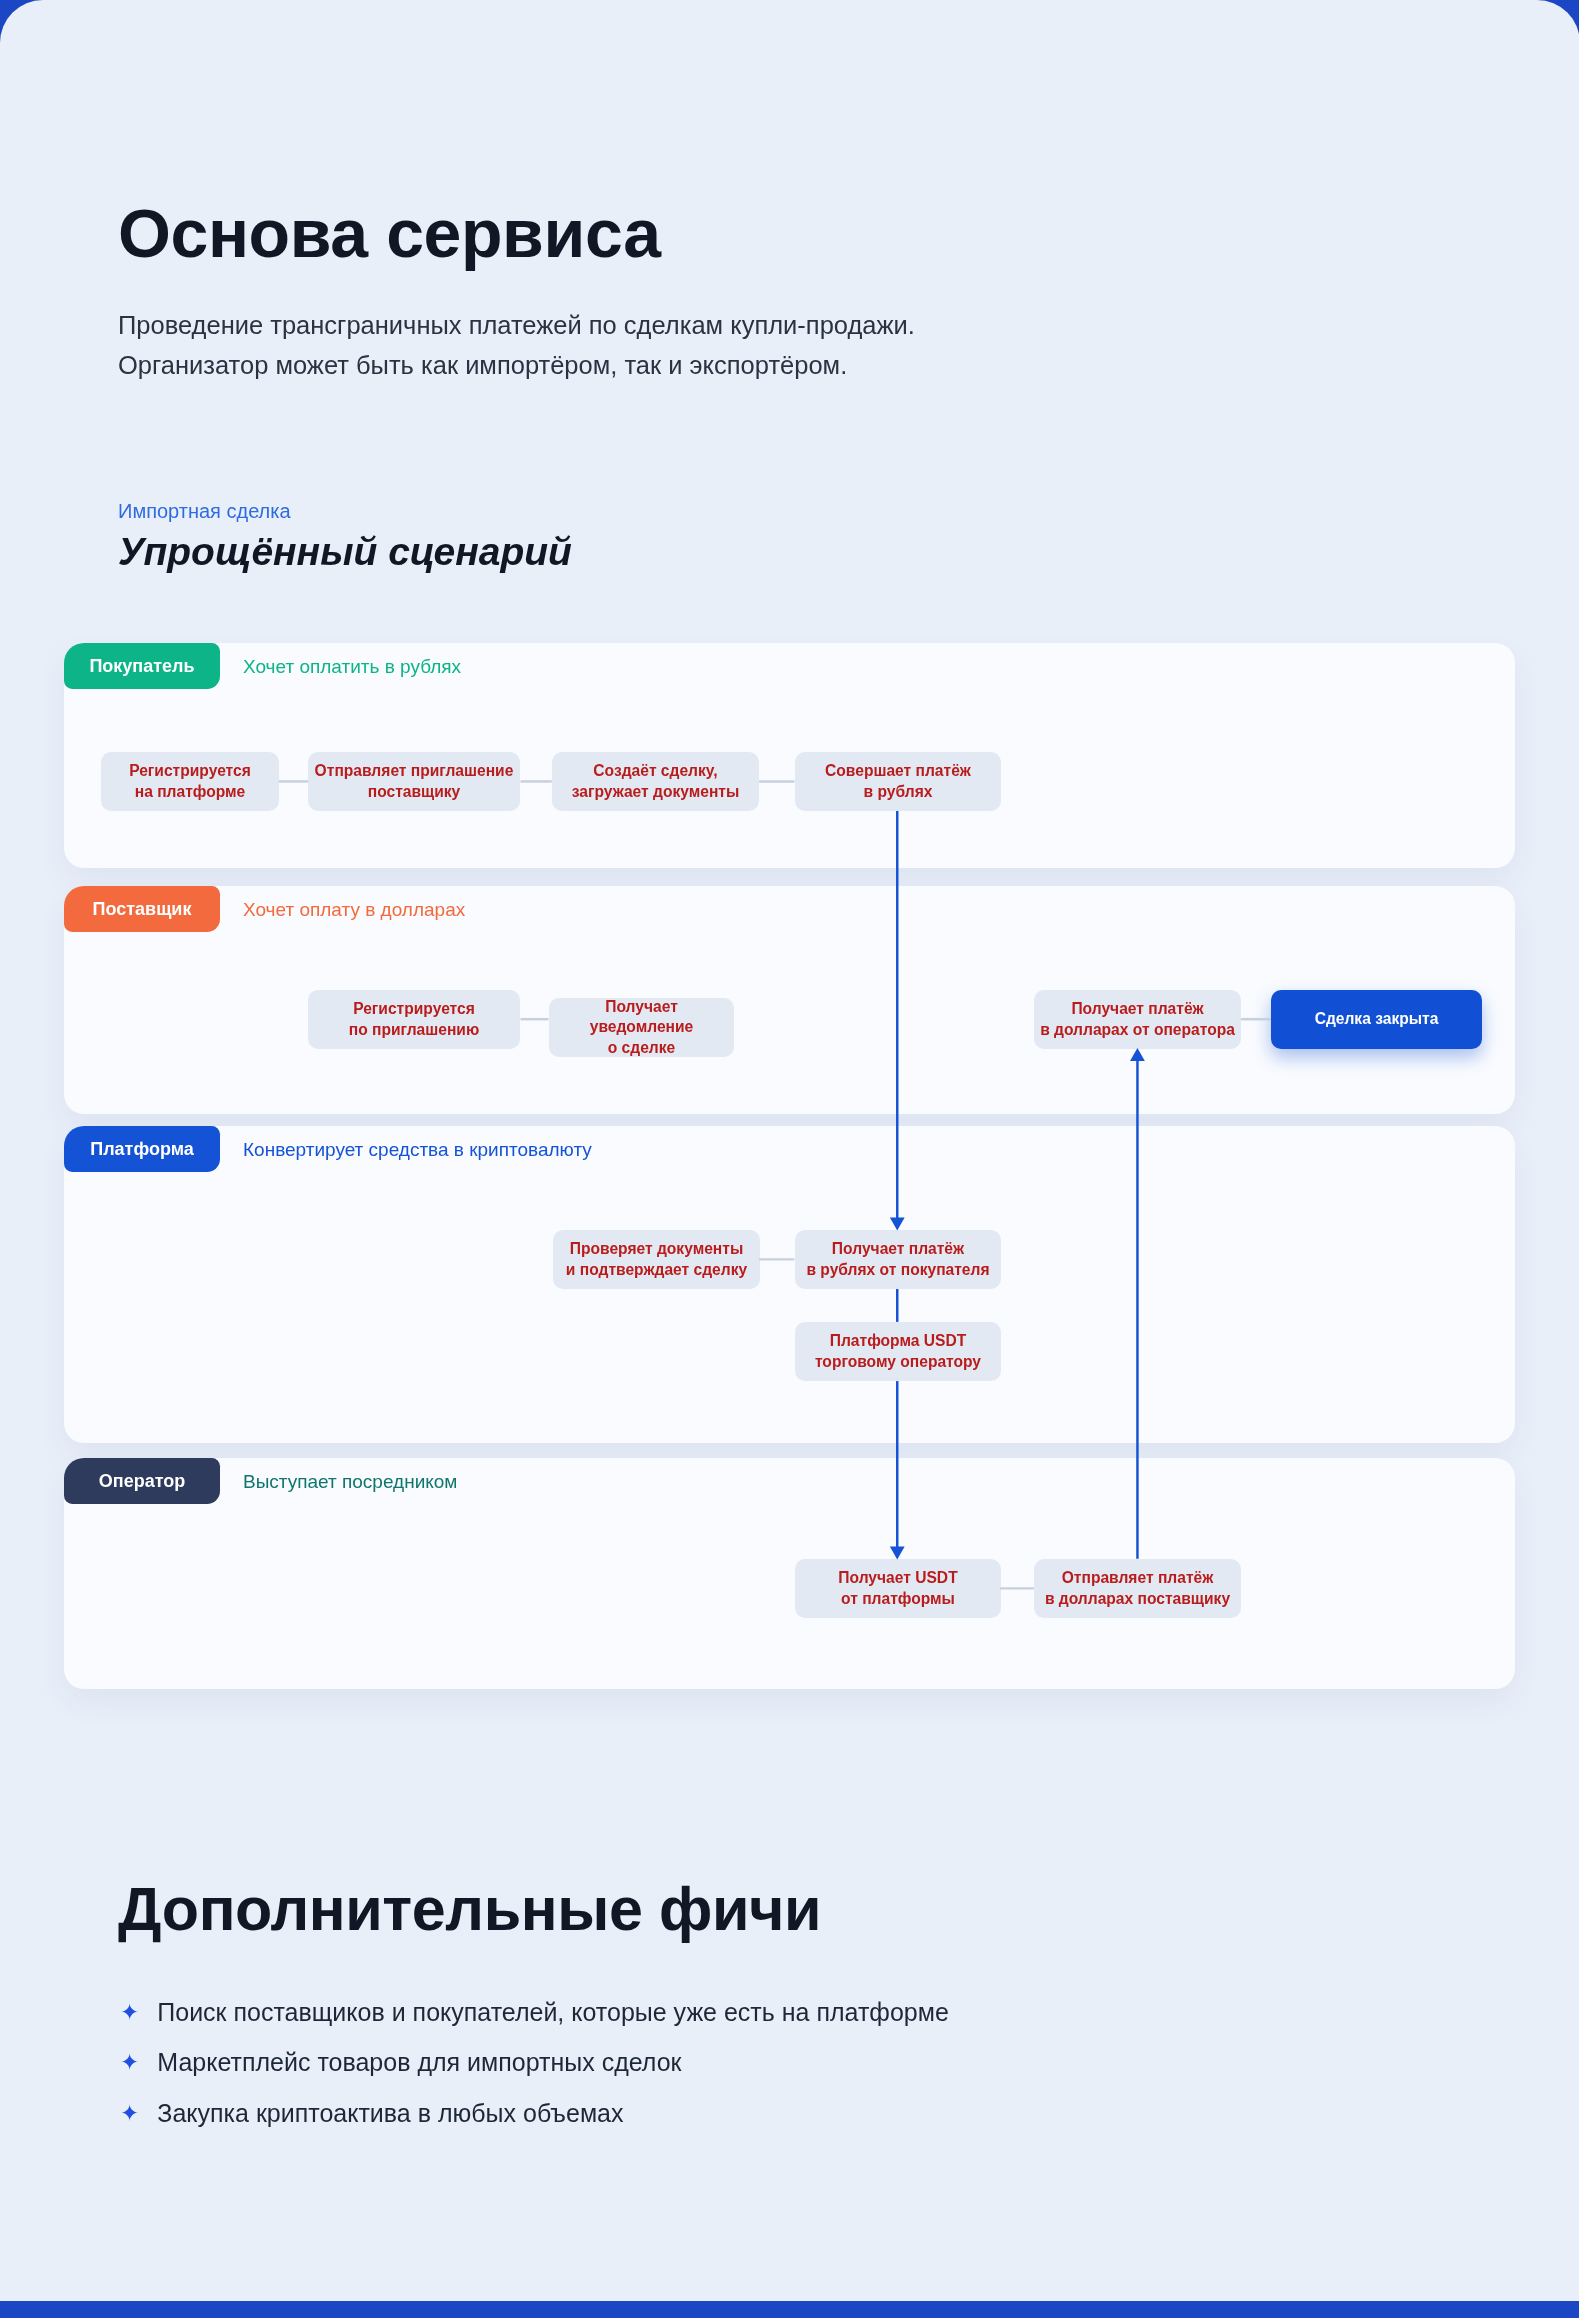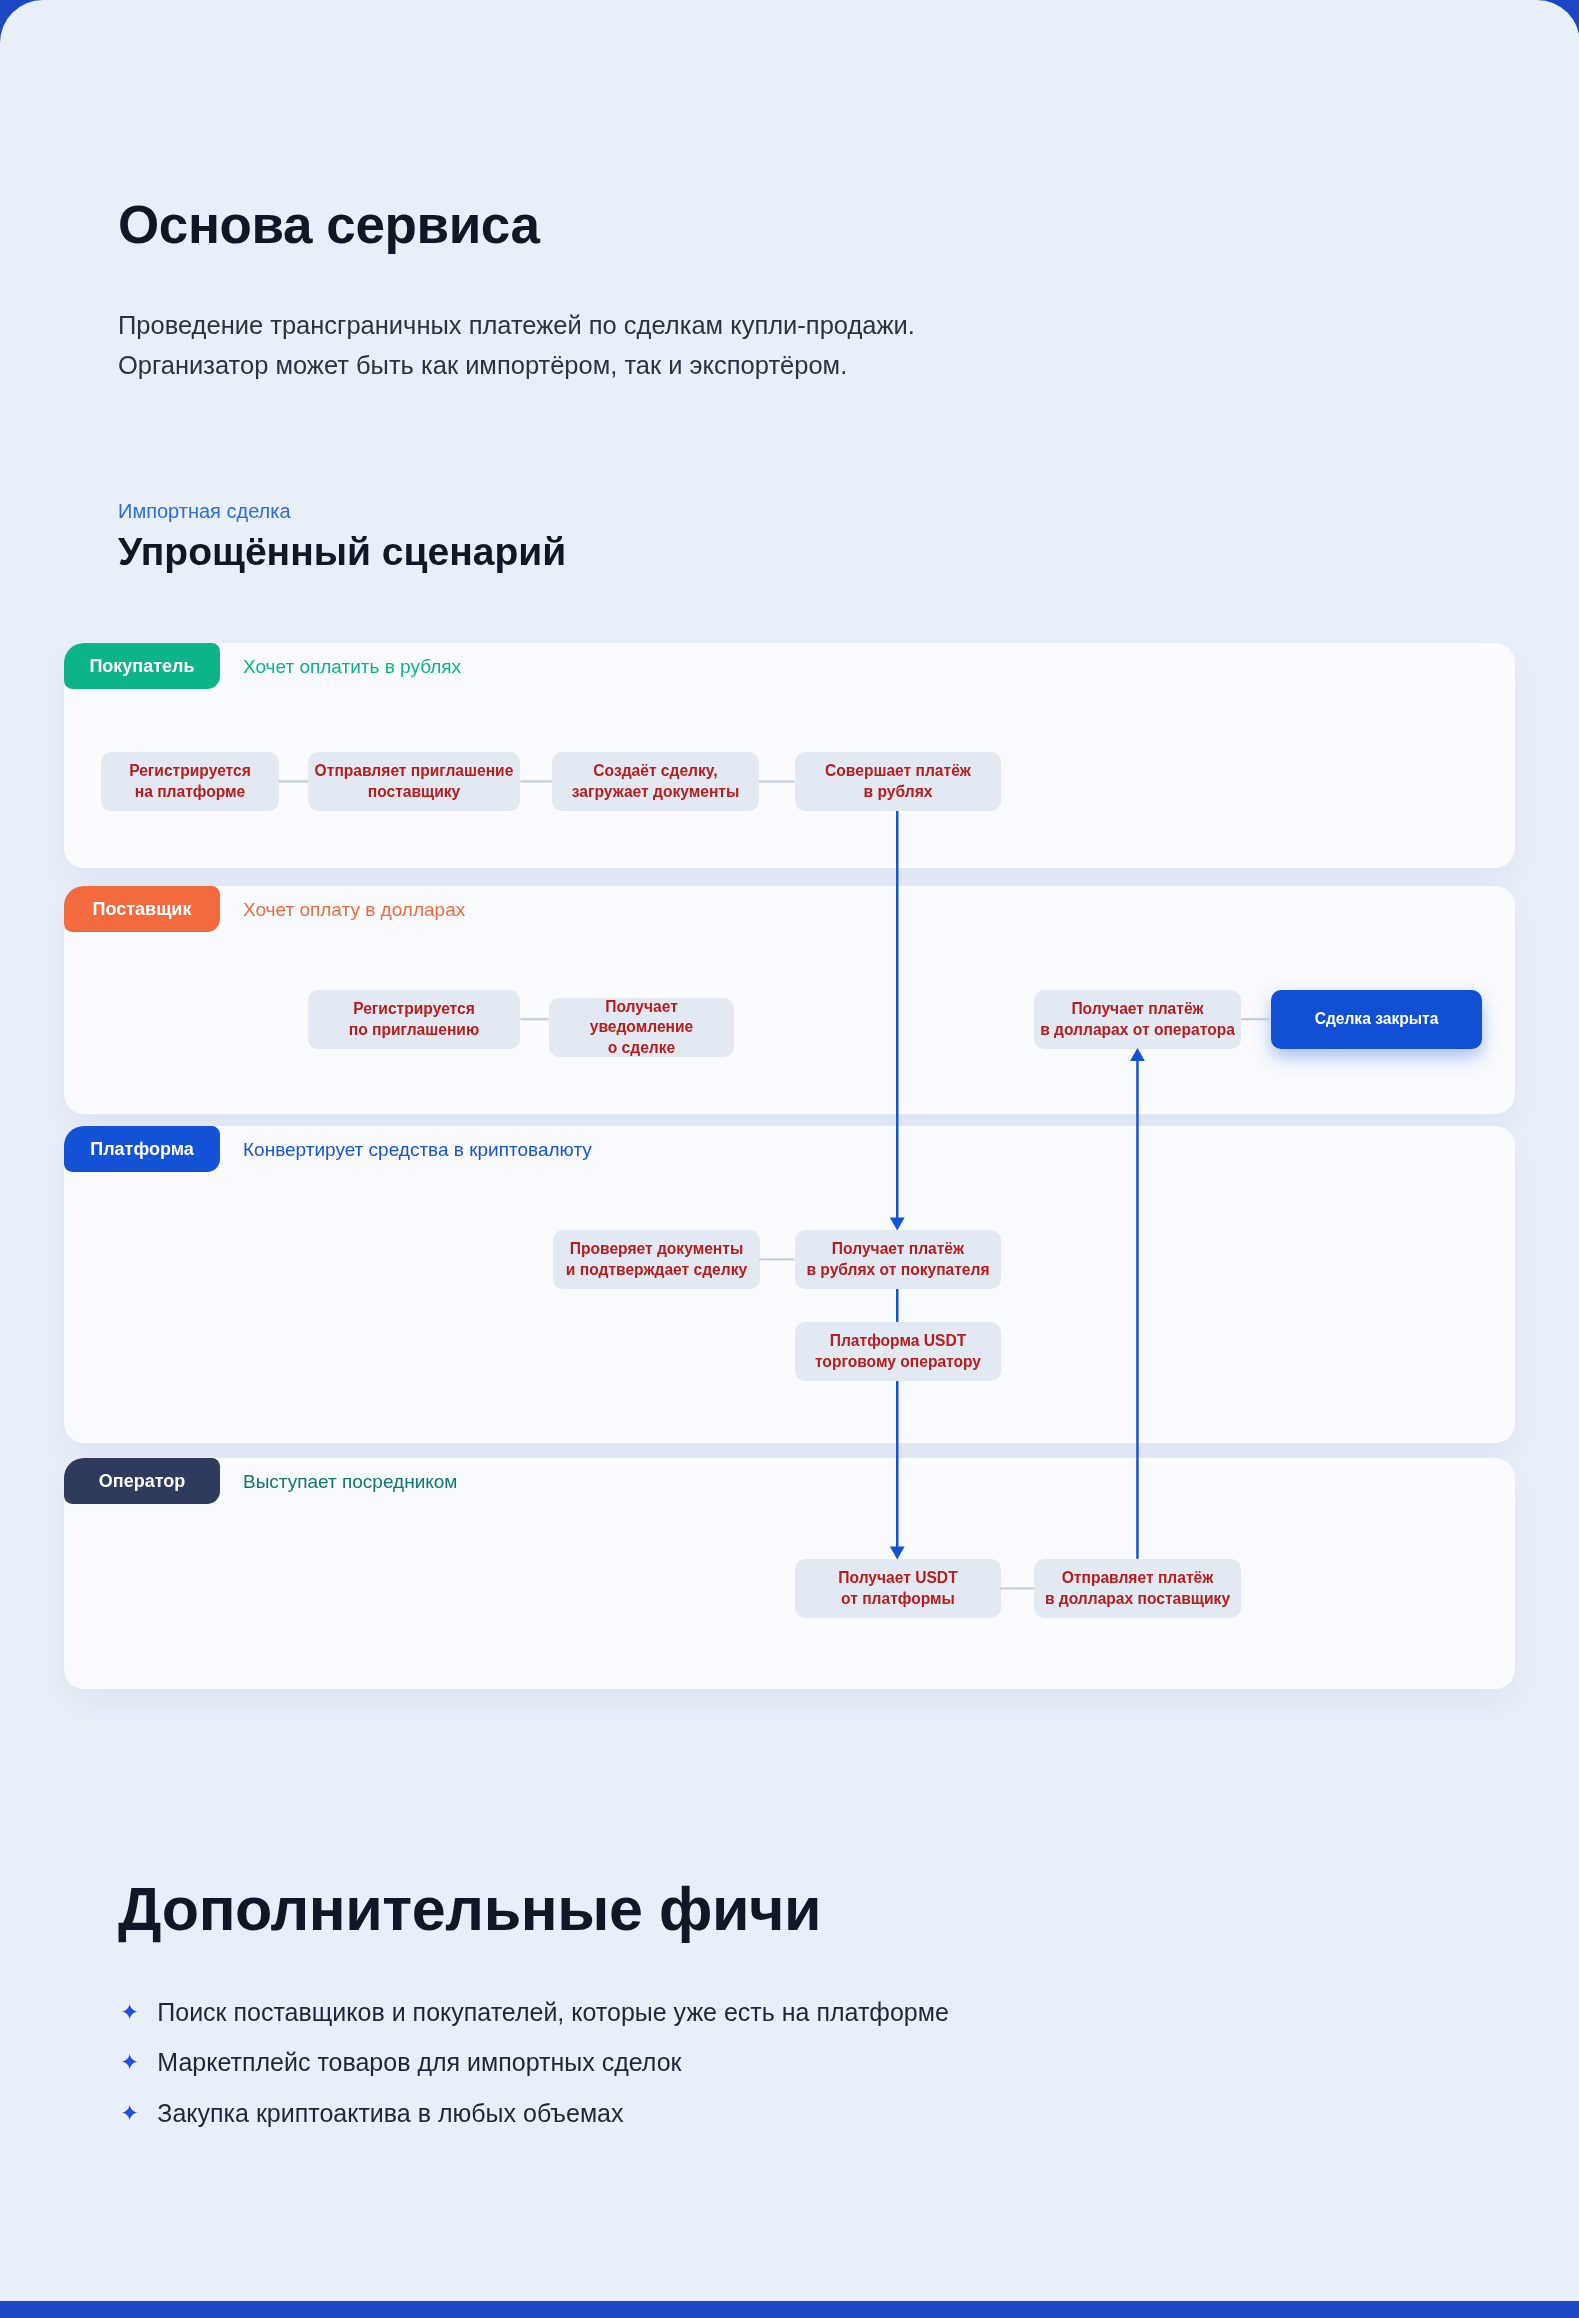--- a/index.html
+++ b/index.html
@@ -14,21 +14,21 @@
     position: absolute;
     left: 0; top: 0;
     width: 1580px; height: 2301px;
     background: #e9eff9;
     border-radius: 43px 43px 0 0;
     overflow: hidden;
   }
   .page-title {
     position: absolute;
     left: 118px; top: 194px;
-    font-size: 53px;
+    font-size: 68px;
     font-weight: 700;
     color: #101826;
     letter-spacing: -0.4px;
   }
   .page-desc {
     position: absolute;
     left: 118px; top: 306px;
     font-size: 25.5px;
     line-height: 1.55;
     color: #2a3342;
@@ -40,20 +40,21 @@
     font-size: 20px;
     font-weight: 500;
     color: #2e6ce0;
   }
   .section-title {
     position: absolute;
     left: 118px; top: 530px;
     font-size: 39px;
     font-weight: 700;
     color: #101826;
+    font-style: italic;
   }
   .diagram {
     position: absolute;
     left: 64px; top: 643px;
     width: 1451px; height: 1046px;
   }
   .lane {
     position: absolute;
     left: 0;
     width: 1451px;

